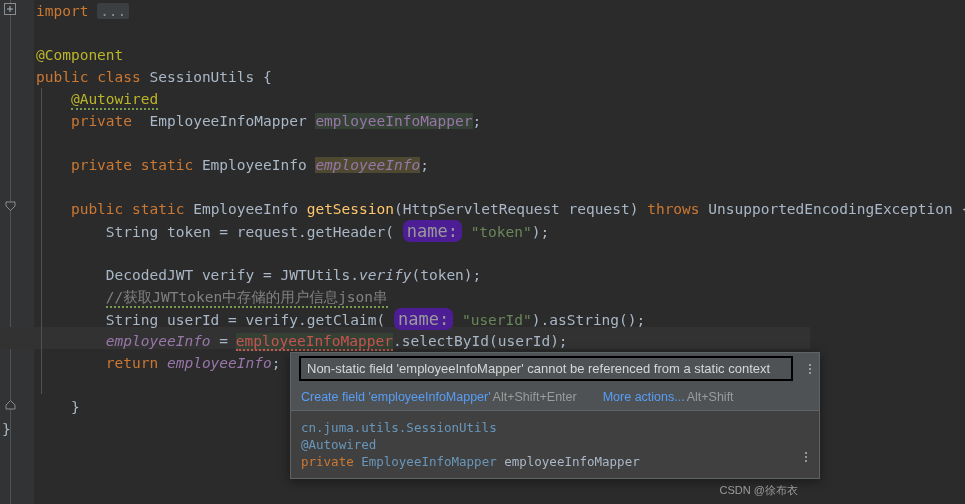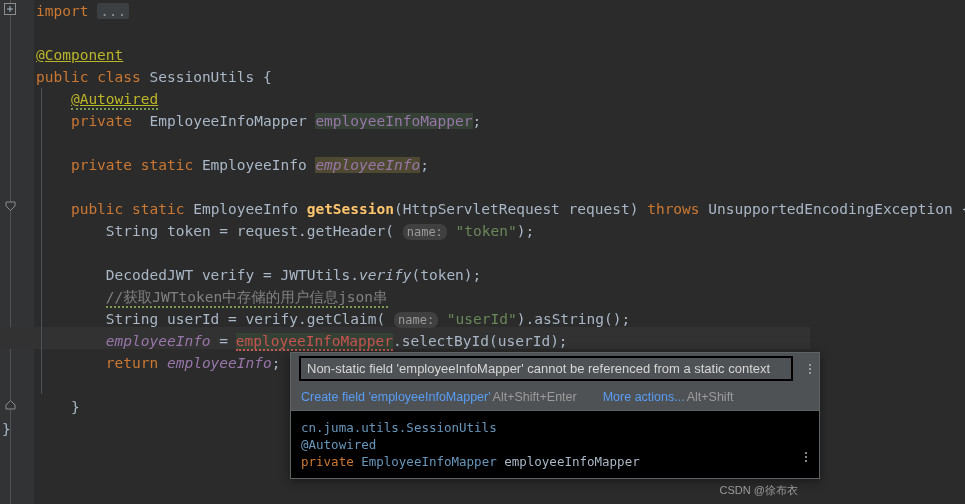--- a/index.html
+++ b/index.html
@@ -38,39 +38,39 @@
     position:absolute;left:0;height:22px;line-height:22px;
     font-size:14.5px;white-space:pre;
     color:#a9b7c6;
   }
   .line-hl{
     position:absolute;left:-34px;right:0;height:22px;background:#323232;
   }
 
   
   .kw{color:#cc7832;}
-  .anno{color:#bbb529;text-decoration:underline;}
+  .anno{color:#bbb529;}
   .type{color:#a9b7c6;}
   .cls{color:#a9b7c6;}
   .fld{color:#9876aa;}
   .fld-i{color:#9876aa;font-style:italic;}
-  .mth{color:#ffc66d;font-weight:bold;}
+  .mth{color:#ffc66d;}
   .mth-i{color:#a9b7c6;font-style:italic;}
   .str{color:#6a8759;}
   .cmt{color:#808080;}
   .punc{color:#a9b7c6;}
   .err-tok{color:#c75450;}
   .fold-txt{
     color:#8c8c8c;background:#3c3f41;border-radius:2px;padding:0 3px;
   }
   .ident-hl{background:#344134;}
   .ident-hl2{background:#4e4a31;}
   .param-hint{
-    color:#9a9a9a;background:#404040;border-radius:7px;
-    padding:1px 4px;font-size:12px;
+    color:#9a9a9a;background:#4c1d95;border-radius:7px;
+    padding:1px 4px;font-size:17px;
   }
   .squiggle{
     border-bottom:2px dotted #7a9a4f;
     padding-bottom:1px;
   }
   .err-underline{
     border-bottom:2px dotted #c75450;
   }
   .caret{
     display:inline-block;width:1px;height:16px;background:#cfcfcf;
@@ -103,21 +103,21 @@
   .kebab i{display:block;width:2px;height:2px;background:#b4b4b4;border-radius:50%;}
   .popup-actions{
     height:26px;display:flex;align-items:center;
     padding:0 0 0 10px;gap:0;font-size:12.5px;
     border-bottom:1px solid #5e6365;
   }
   .act-link{color:#589df6;cursor:pointer;white-space:nowrap;}
   .act-key{color:#9b9b9b;margin-left:2px;white-space:nowrap;}
   .act-gap{width:26px;}
   .popup-preview{
-    background:#000000;
+    background:#404040;
     padding:8px 0 8px 10px;
     position:relative;
     display:flex;
   }
   .preview-code{
     font-family:"DejaVu Sans Mono","Liberation Mono",monospace;
     font-size:12.5px;line-height:17px;color:#a9b7c6;white-space:pre;
     flex:1;
   }
   .pv-path{color:#6897bb;}

